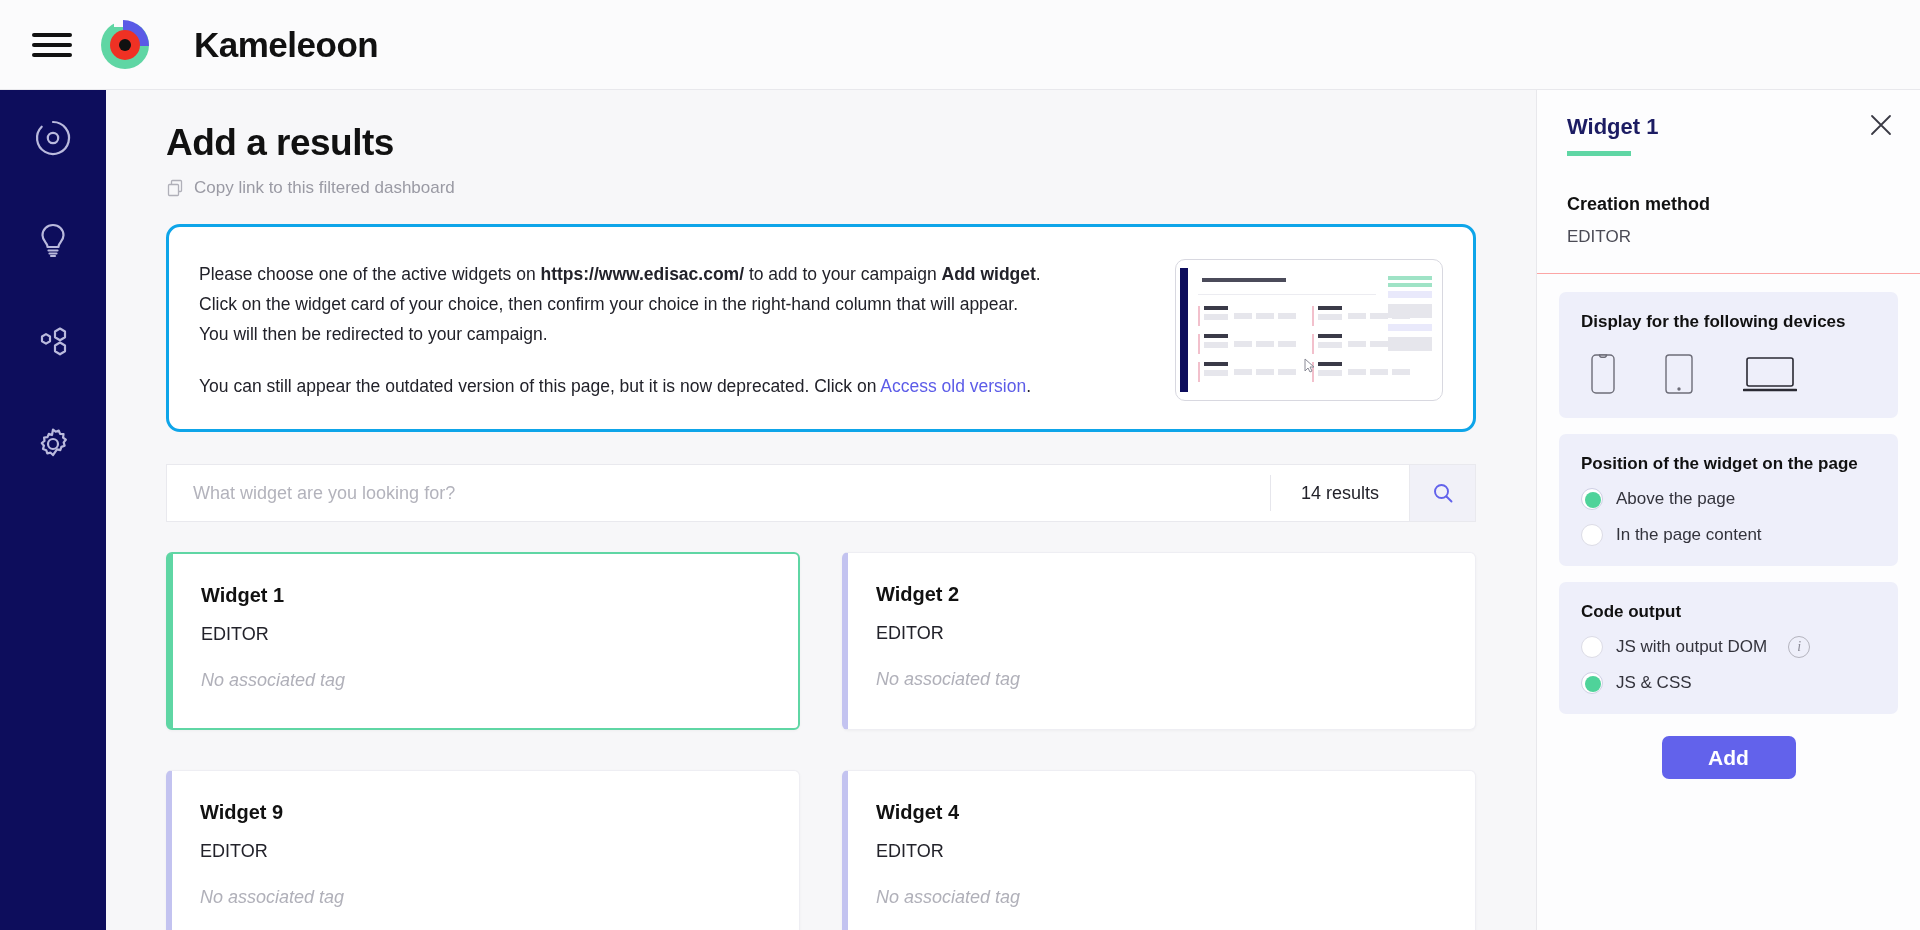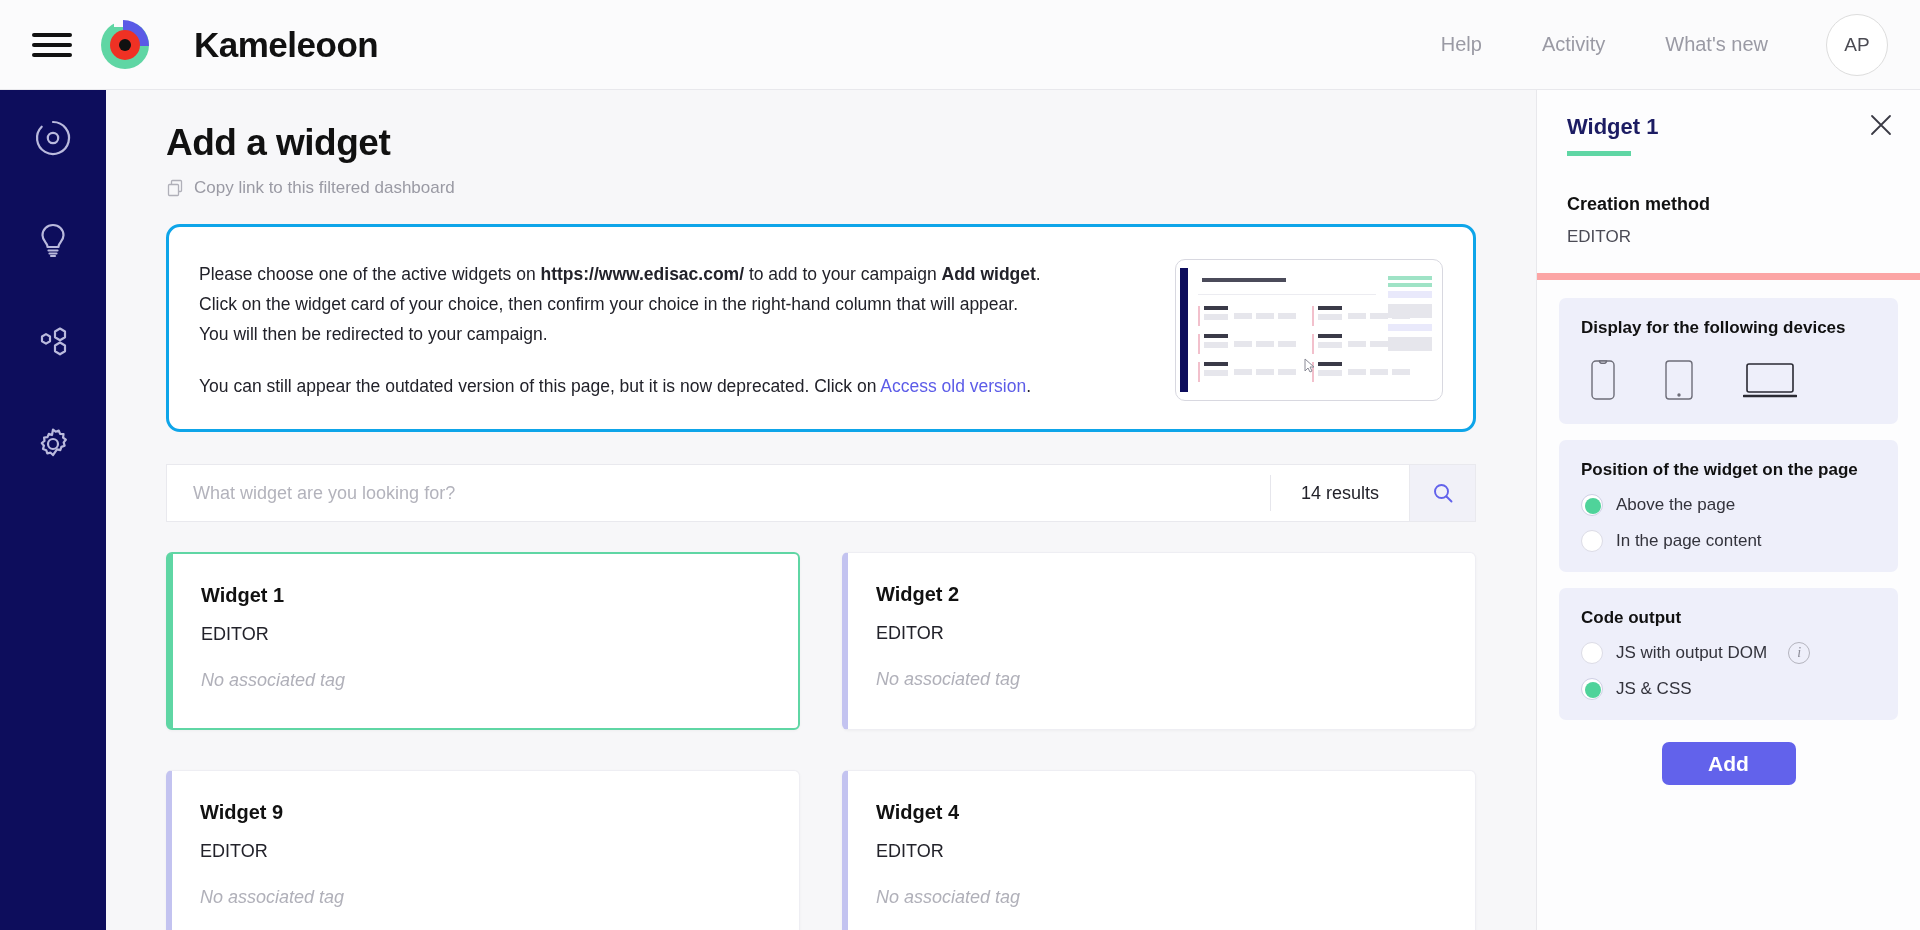--- a/index.html
+++ b/index.html
@@ -156,21 +156,21 @@
   
   .panel {
     position: absolute; top: 90px; right: 0; width: 384px; height: 840px;
     background: #fdfdfe; border-left: 1px solid #e8e8ec;
     display: flex; flex-direction: column;
   }
   .panel-head { padding: 24px 30px 0 30px; position: relative; }
   .panel-title { font-size: 22px; font-weight: bold; color: #1c1c63; }
   .panel-underline { width: 64px; height: 5px; background: #5fd6a4; margin-top: 11px; }
   .panel-close { position: absolute; right: 26px; top: 22px; cursor: pointer; }
-  .panel-meta { padding: 38px 30px 26px 30px; border-bottom: 7px solid #fca5a5; }
+  .panel-meta { padding: 38px 30px 26px 30px; border-bottom: 1px solid #fca5a5; }
   .meta-label { font-size: 18px; font-weight: bold; color: #111; }
   .meta-value { font-size: 17px; color: #4b4b55; margin-top: 12px; }
 
   .panel-body { padding: 18px 22px 0 22px; }
   .psection {
     background: #eeeffa; border-radius: 7px; padding: 20px 22px; margin-bottom: 16px;
   }
   .psection .ptitle { font-size: 17px; font-weight: bold; color: #111; }
   .devrow { display: flex; align-items: flex-end; gap: 50px; margin-top: 22px; padding-left: 10px; }
   .dev { cursor: pointer; }
@@ -214,26 +214,20 @@
       <div class="logo">
         <div class="ring"></div>
         <div class="notch"></div>
         <div class="quarter"></div>
         <div class="red"></div>
         <div class="dot"></div>
       </div>
       <div class="brandname">Kameleoon</div>
     </div>
 
-    <div class="topnav">
-      <a href="#">Help</a>
-      <a href="#">Activity</a>
-      <a href="#">What's new</a>
-      <div class="avatar">AP</div>
-    </div>
   </div>
 
   <div class="rail">
     <div class="nav-ico">
       <svg viewBox="0 0 40 40" width="40" height="40" fill="none" stroke="#c9c9e8" stroke-width="2.2">
         <path d="M20 4a16 16 0 1 1-11.3 4.7" stroke-linecap="round"></path>
         <circle cx="20" cy="20" r="5.2"></circle>
       </svg>
     </div>
     <div class="nav-ico">
@@ -254,21 +248,21 @@
       <svg viewBox="0 0 40 40" width="40" height="40" fill="none" stroke="#c9c9e8" stroke-width="2.2">
         <circle cx="20" cy="20" r="5"></circle>
         <path d="M20 5.5l2.6 2.2 3.2-1.1 1.3 3.2 3.4.4-.4 3.4 2.7 2.1-2.1 2.7.9 3.3-3.2 1.2-1.1 3.2-3.3-.7L20 31l-2.4-2.3-3.3.7-1.1-3.2-3.2-1.2.9-3.3-2.1-2.7 2.7-2.1-.4-3.4 3.4-.4 1.3-3.2 3.2 1.1z" stroke-linejoin="round"></path>
       </svg>
     </div>
   </div>
 
   <div class="main">
 
     <div class="page-head">
-      <div class="page-title">Add a widget</div>
+      <div class="page-title">Add a results</div>
       <div class="copylink">
         <svg width="18" height="18" viewBox="0 0 18 18" fill="none" stroke="#b0b0b9" stroke-width="1.3">
           <rect x="5.5" y="1.5" width="10" height="11" rx="1"></rect>
           <rect x="2.5" y="5.5" width="10" height="11" rx="1" fill="#f7f7f9"></rect>
         </svg>
         <span class="txt">Copy link to this filtered dashboard</span>
       </div>
     </div>
 
     <div class="infocard">

